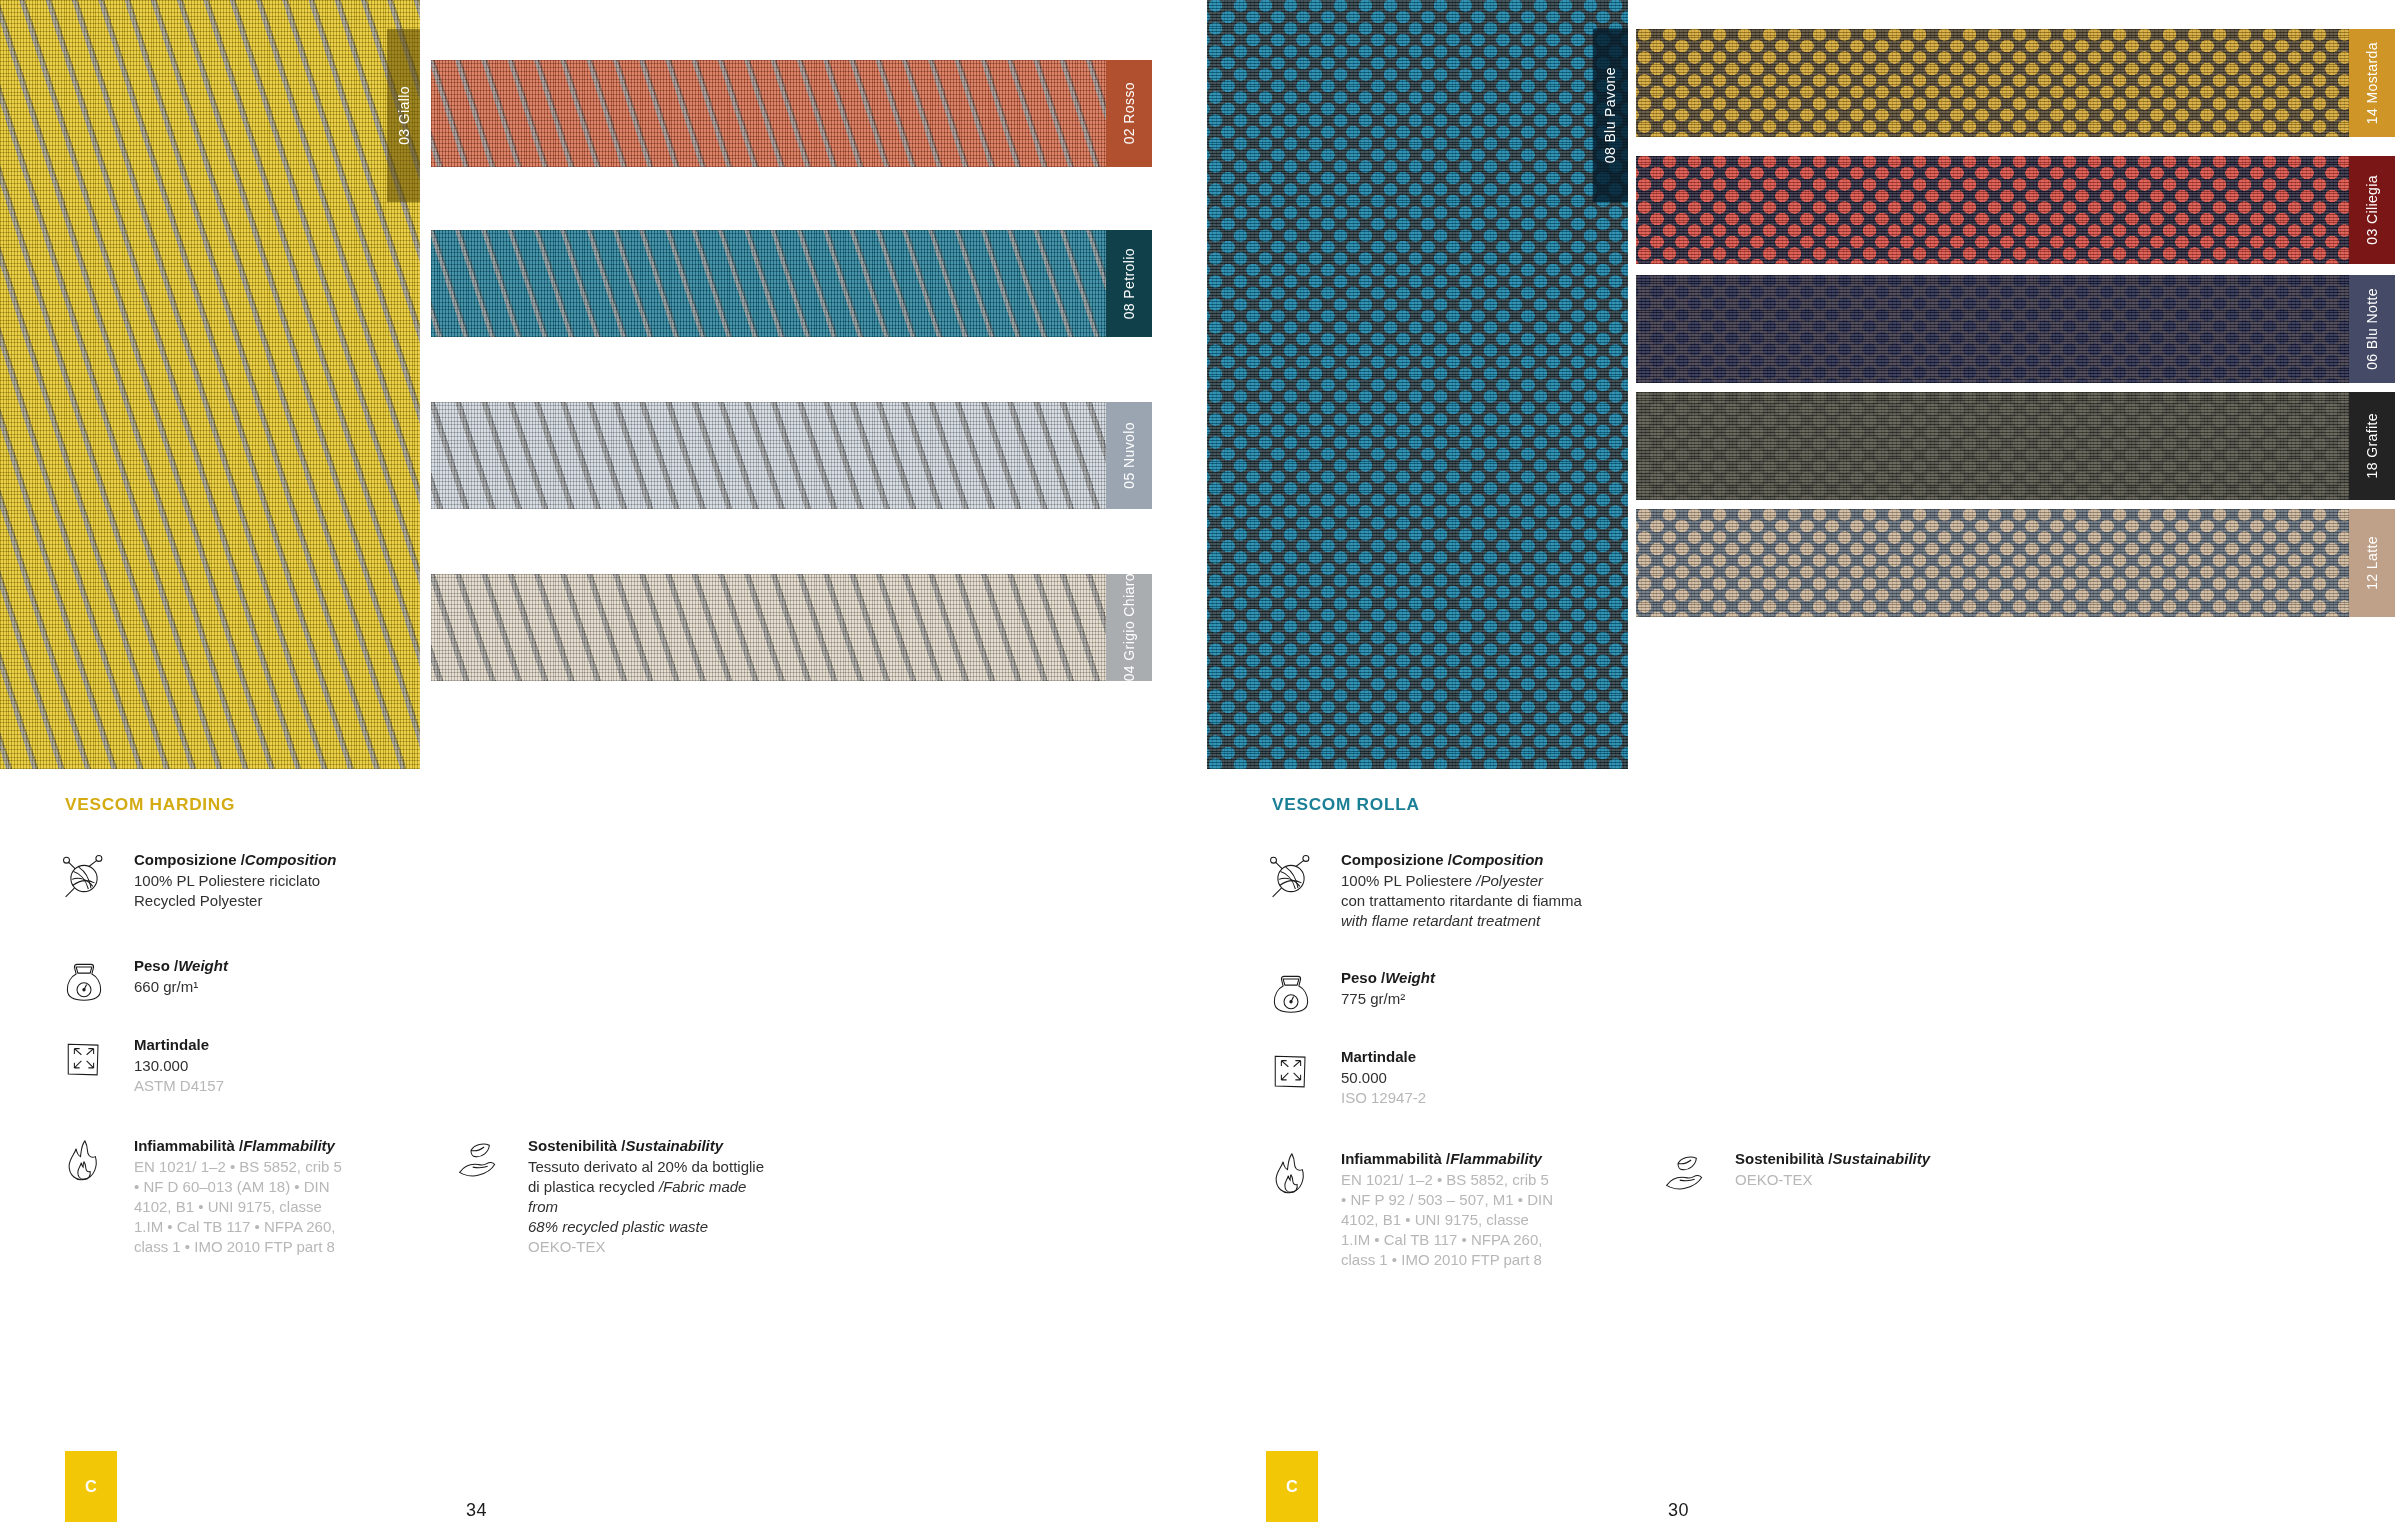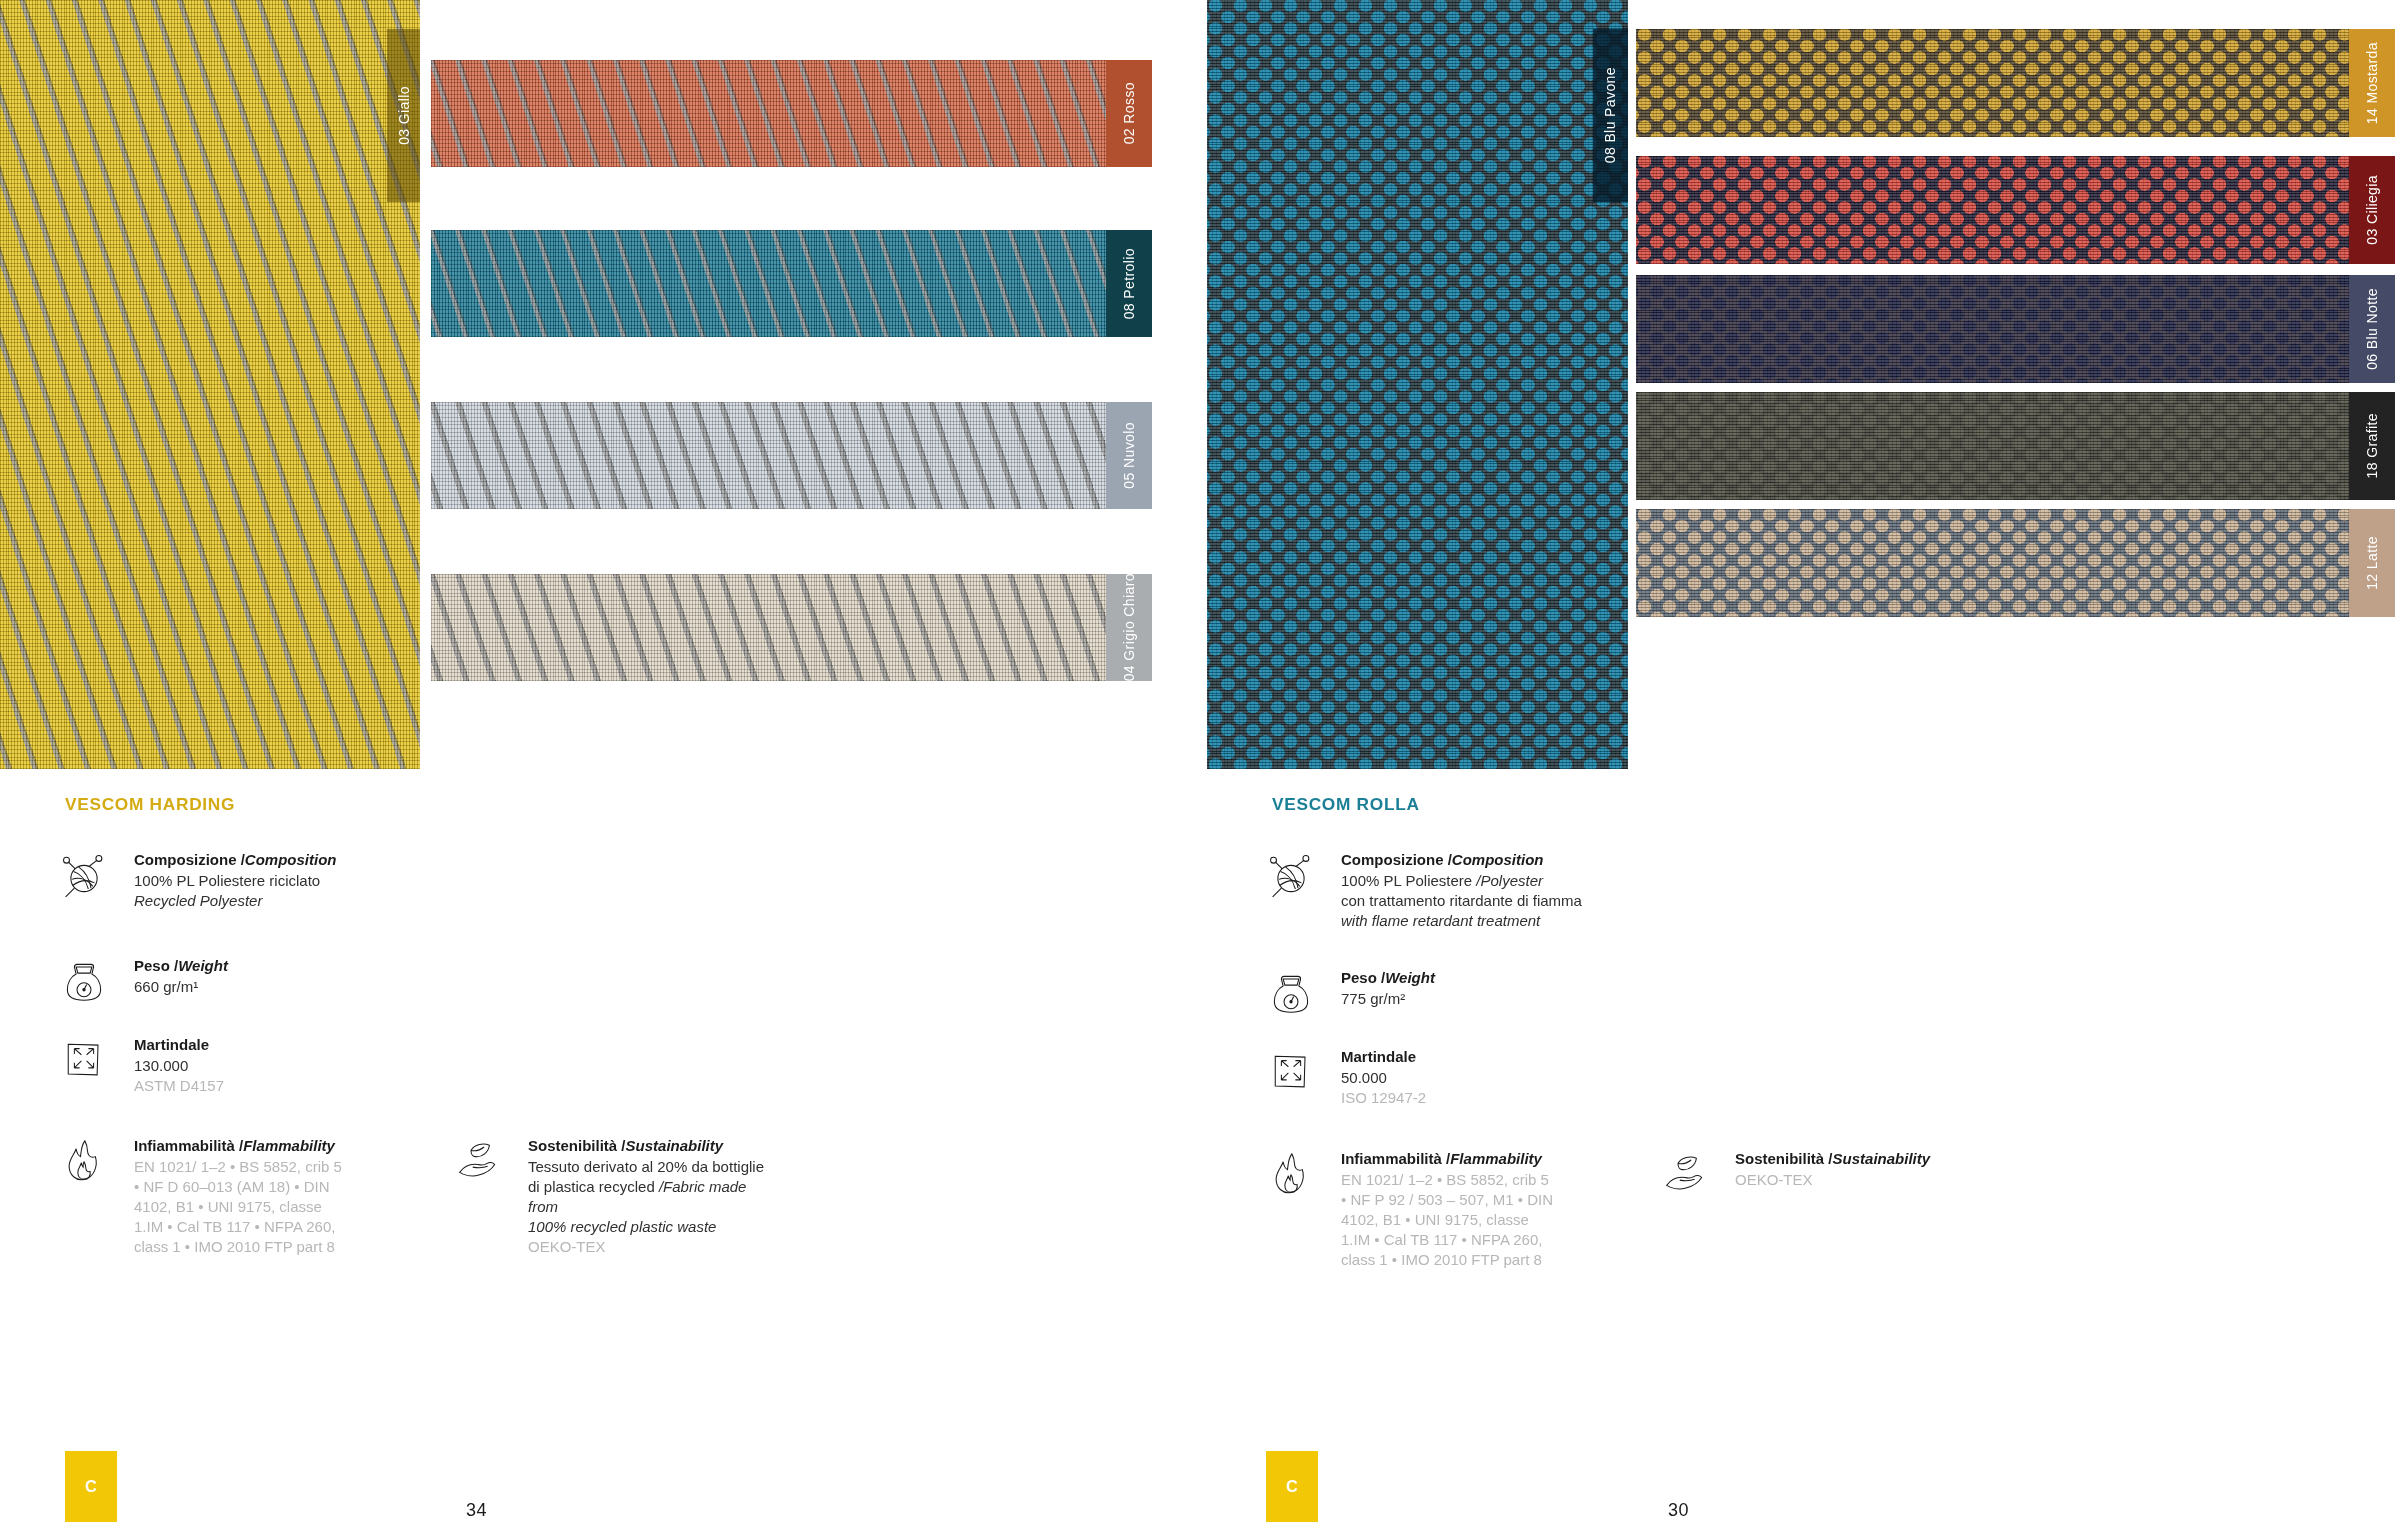--- a/index.html
+++ b/index.html
@@ -154,21 +154,21 @@
               <circle cx="4" cy="9" r="3.4"></circle>
           <path d="M13 41L3 51"></path>
         </g>
           </svg>
       </div>
       <div class="txt">
         <div class="hd">
           <span>Composizione </span><span>/</span><i>Composition</i>
         </div>
         <div class="v">100% PL Poliestere riciclato</div>
-        <div class="v" style="font-style:italic;">Recycled Polyester</div>
+        <div class="v" style="">Recycled Polyester</div>
       </div>
     </div>
 
     <div class="spec" style="left:63px; top:956px; width:384px;">
       <div class="ico">
         <svg viewBox="0 0 48 52">
             <g fill="none" stroke="#1b1b1b" stroke-width="1.2">
           <path d="M16 7h16c2 0 3 1 3 3l-2 8c6 3 10 10 10 18 0 8-7 12-19 12S5 44 5 36c0-8 4-15 10-18l-2-8c0-2 1-3 3-3z"></path>
           <path d="M15 10h18l-2 7H17z"></path>
           <circle cx="24" cy="36" r="8"></circle>
@@ -233,21 +233,21 @@
           </svg>
       </div>
       <div class="txt">
         <div class="hd">
           <span>Sostenibilità </span><span>/</span><i>Sustainability</i>
         </div>
         <div class="v">Tessuto derivato al 20% da bottiglie</div>
         <div class="v">
           <span>di plastica recycled </span><i>/Fabric made from</i>
         </div>
-        <div class="v" style="font-style:italic;">100% recycled plastic waste</div>
+        <div class="v" style="font-style:italic;">68% recycled plastic waste</div>
         <div class="muted">OEKO-TEX</div>
       </div>
     </div>
 
     <div class="foot-chip" style="left:65px; top:1451px;">
       <span>C</span>
     </div>
     <div class="folio" style="left:434px; top:1500px;">34</div>
   </div>
 

